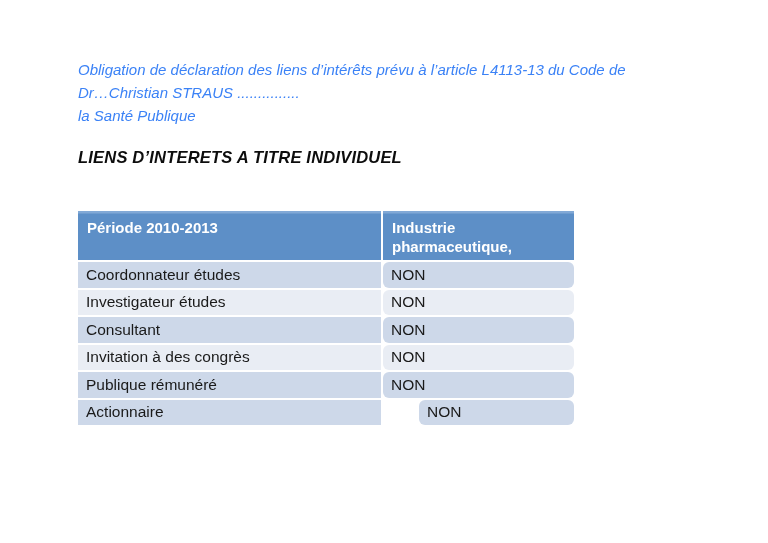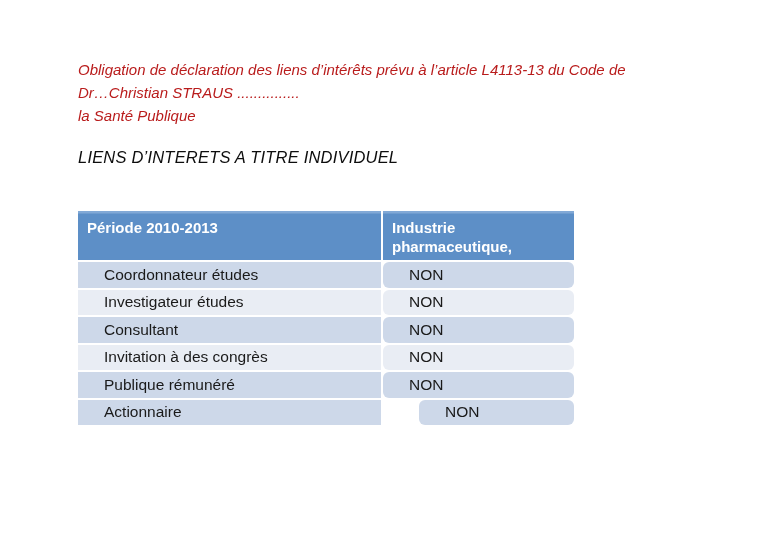--- a/index.html
+++ b/index.html
@@ -15,28 +15,28 @@
     overflow: hidden;
   }
   .intro {
     position: absolute;
     left: 78px;
     top: 58px;
     width: 610px;
     font-style: italic;
     font-size: 15px;
     line-height: 23px;
-    color: #b91c1c;
+    color: #3b82f6;
   }
   .page-title {
     position: absolute;
     left: 78px;
     top: 148px;
     font-style: italic;
-    font-weight: normal;
+    font-weight: bold;
     font-size: 16.5px;
     color: #0d0d0d;
     letter-spacing: 0.2px;
   }
   .decl-table {
     position: absolute;
     left: 78px;
     top: 211px;
     width: 496px;
     font-size: 15px;
@@ -70,21 +70,21 @@
     color: var(--row-text);
     font-size: 15.5px;
   }
   .trow:last-child { margin-bottom: 0; gap: 36px; }
   .trow.band-m .td { background: var(--band-medium); }
   .trow.band-l .td { background: var(--band-light); }
   .td {
     box-sizing: border-box;
     display: flex;
     align-items: center;
-    padding-left: 26px;
+    padding-left: 8px;
   }
   .td.c1 {
     width: 305px;
     border-right: 2px solid #ffffff;
   }
   .td.c2 { flex: 1; border-radius: 6px; }
 </style>
 </head>
 <body>
 

